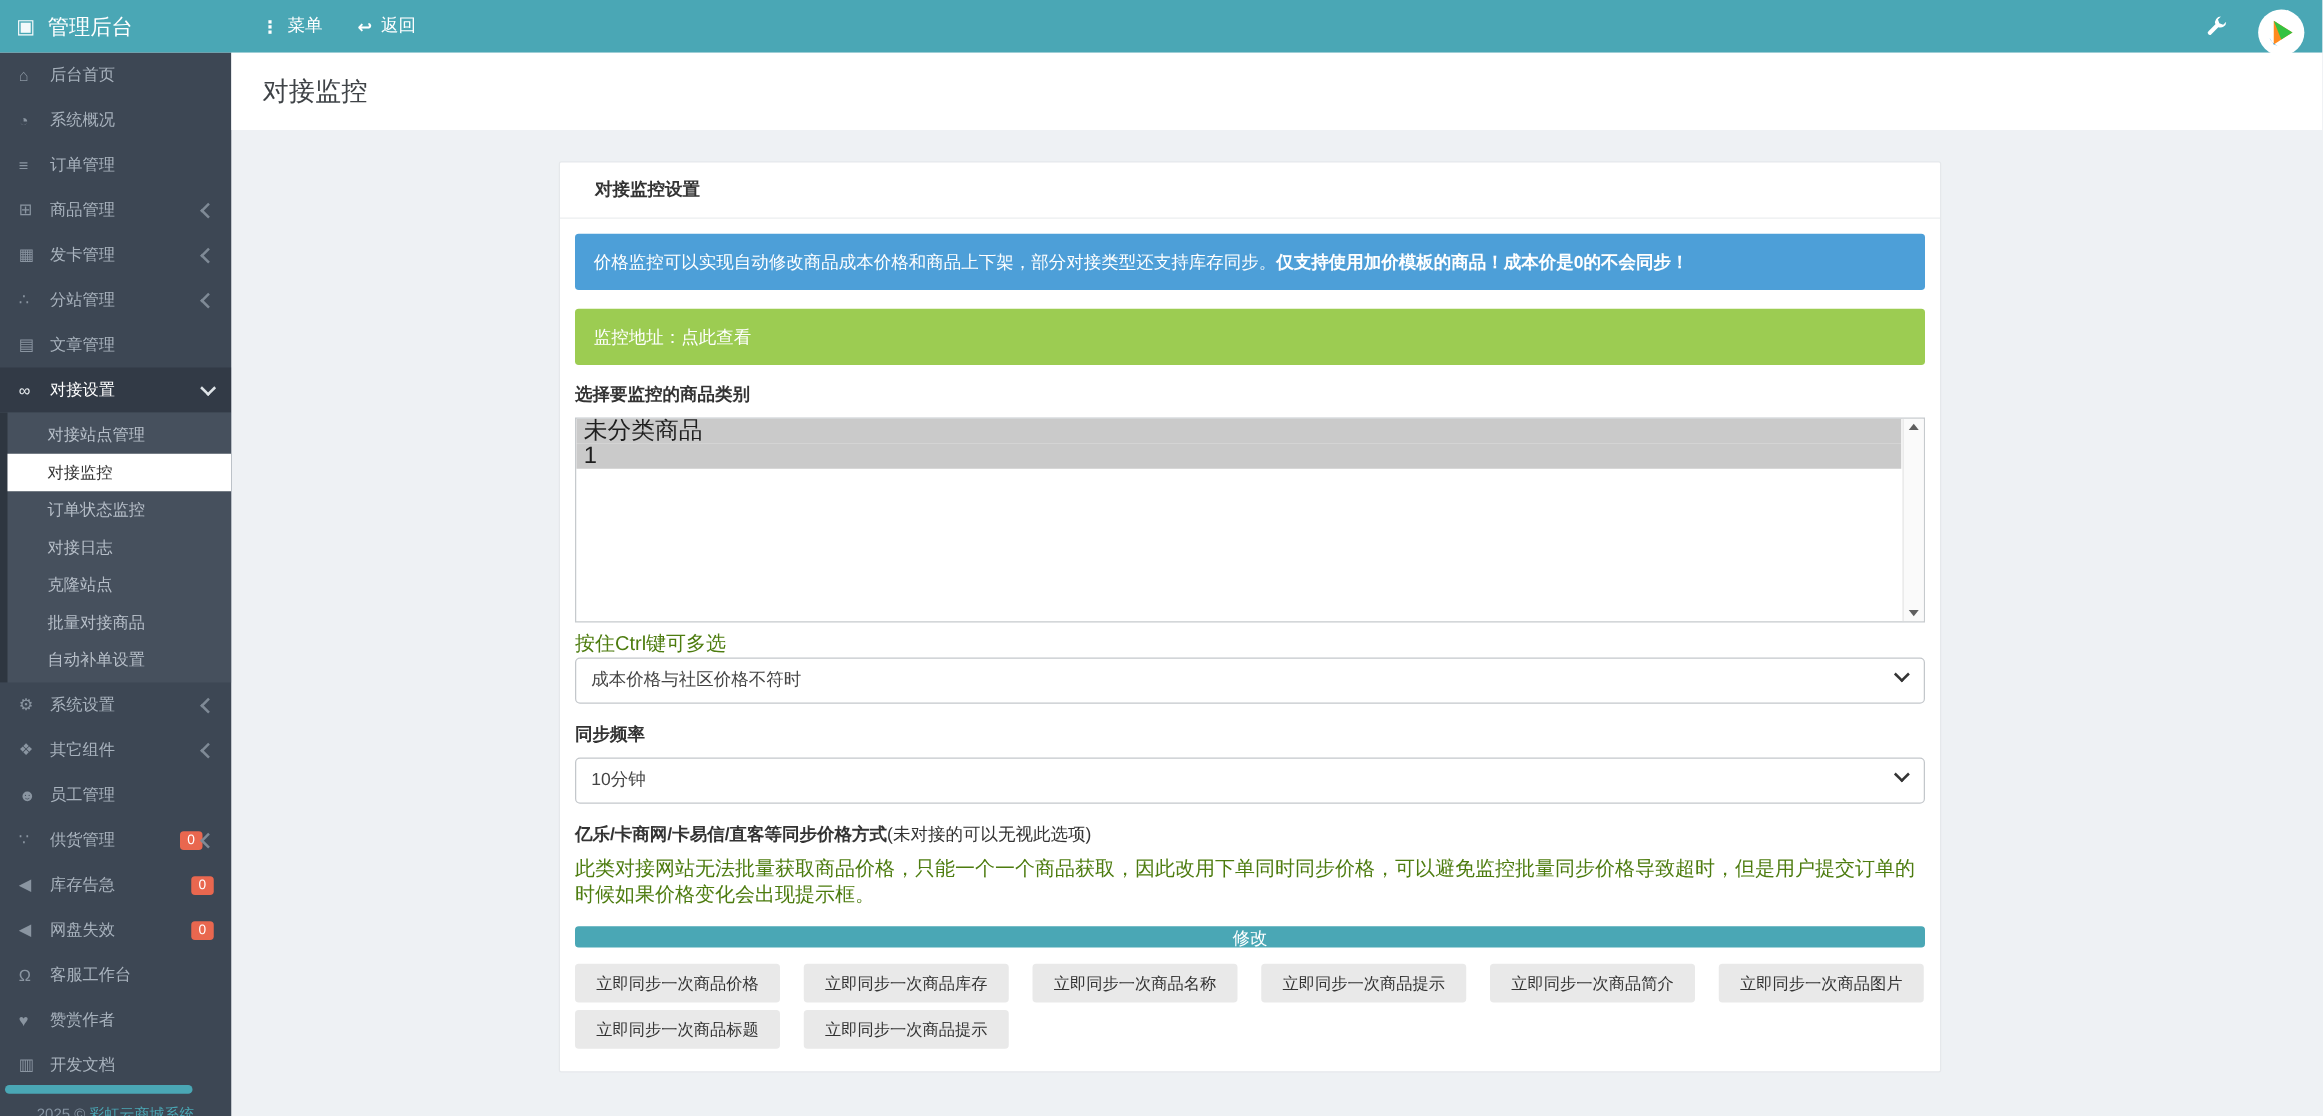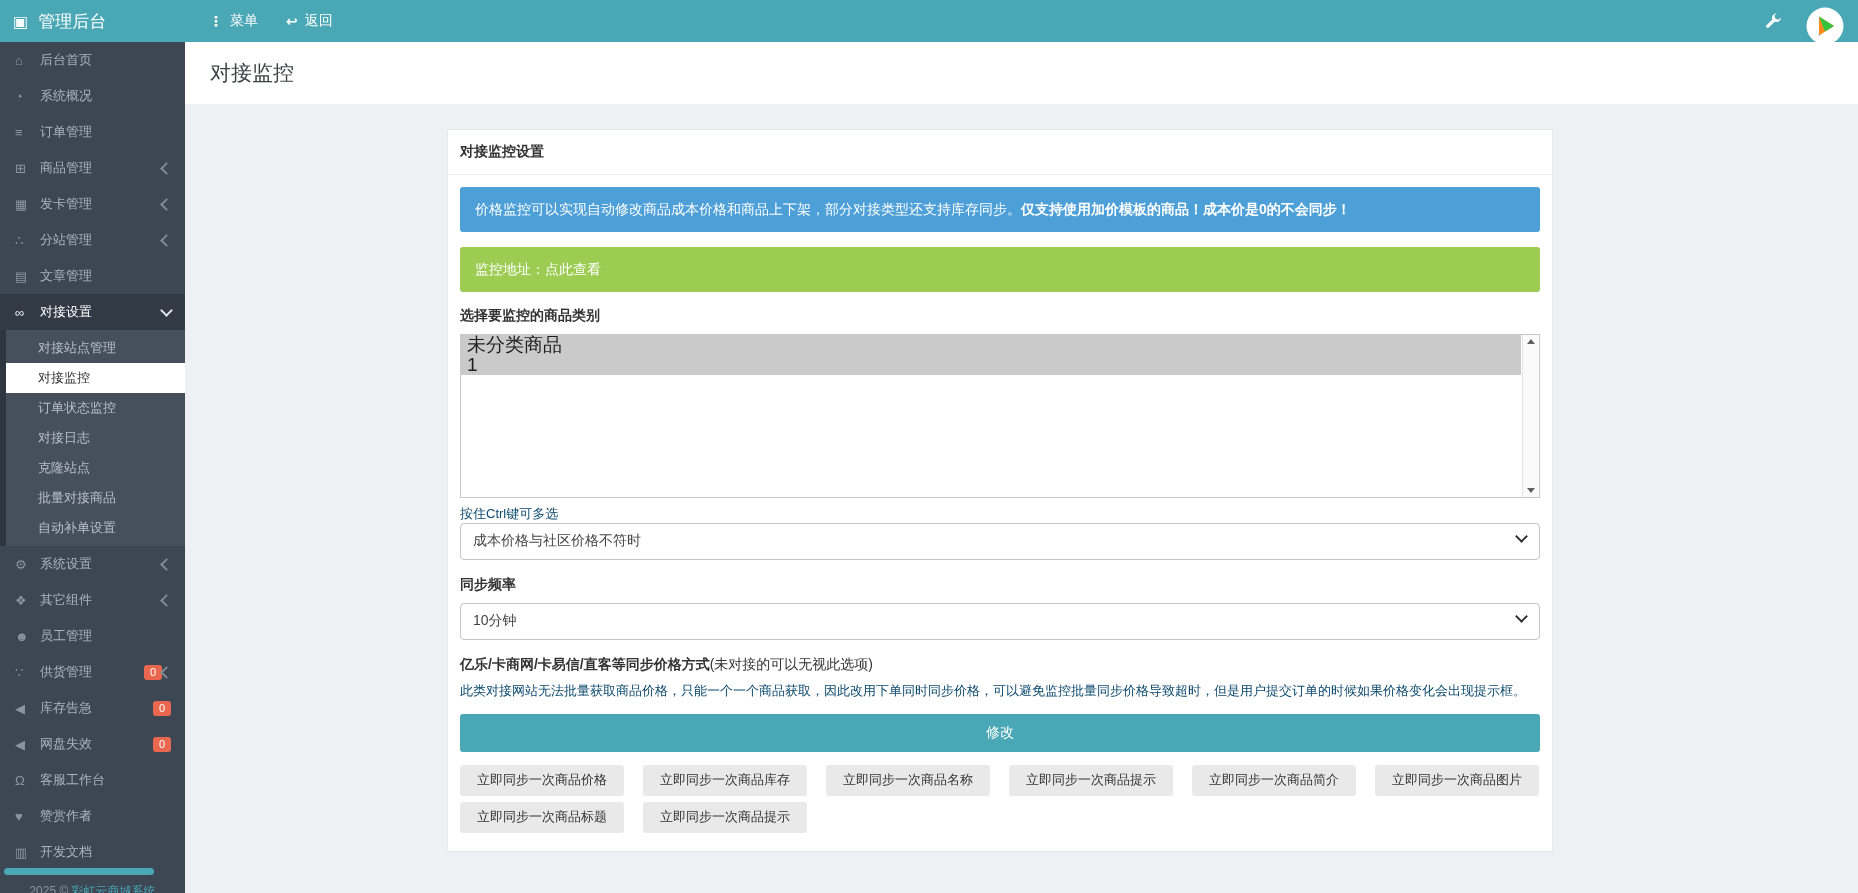--- a/index.html
+++ b/index.html
@@ -38,42 +38,42 @@
   .sub-item.active{background:#fff;color:#333;}
   .side-scrollbar{position:absolute;bottom:18px;left:4px;width:150px;height:7px;border-radius:4px;
     background:var(--accent,#4aa7b5);cursor:pointer;}
   .side-footer{position:absolute;bottom:-7px;left:0;right:0;text-align:center;font-size:12px;color:#8795a3;white-space:nowrap;}
   .side-footer a{color:var(--accent,#4aa7b5);text-decoration:none;cursor:pointer;}
   
   .main{position:absolute;left:185px;top:42px;right:0;bottom:0;overflow:hidden;}
   .page-header{height:62px;background:#fff;display:flex;align-items:center;padding-left:25px;}
   .page-header h1{margin:0;font-size:21px;font-weight:normal;color:#3f4347;}
   .card{margin:25px 305px 0 262px;background:#fff;border:1px solid #e5e8eb;border-radius:2px;}
-  .card-header{padding:13px 12px;font-size:14px;font-weight:bold;color:#333;border-bottom:1px solid #eceef0;}
+  .card-header{padding:13px 28px;font-size:14px;font-weight:bold;color:#333;border-bottom:1px solid #eceef0;}
   .card-body{padding:12px 12px 18px;}
   .alert{padding:13px 15px;border-radius:3px;color:#fff;font-size:14px;margin-bottom:15px;line-height:1.35;}
   .alert-info{background:var(--info,#4d9fd8);}
   .alert-success{background:var(--success,#9ccc52);}
   .alert a{color:#fff;text-decoration:none;cursor:pointer;}
   .form-label{display:block;font-weight:bold;font-size:14px;color:#333;margin:16px 0 9px;}
   .form-label .lbl-normal{font-weight:normal;}
   .listbox{position:relative;border:1px solid #c6cacd;background:#fff;height:162px;overflow:hidden;cursor:default;}
   .lb-option{height:20px;line-height:20px;padding-left:6px;margin-right:18px;font-size:19px;color:#1f1f1f;cursor:pointer;}
   .lb-option.selected{background:#cacaca;}
   .lb-scroll{position:absolute;top:0;right:0;bottom:0;width:17px;background:#fafafa;border-left:1px solid #e6e6e6;
     display:flex;flex-direction:column;justify-content:space-between;align-items:center;padding:4px 0;box-sizing:border-box;cursor:pointer;}
   .tri-up{width:0;height:0;border-left:4px solid transparent;border-right:4px solid transparent;border-bottom:5px solid #5f5f5f;}
   .tri-down{width:0;height:0;border-left:4px solid transparent;border-right:4px solid transparent;border-top:5px solid #5f5f5f;}
-  .hint,.note{color:#0c4a6e;font-size:13px;}
+  .hint,.note{color:#4d7c0f;font-size:16px;}
   .hint{margin-top:7px;}
   .note{margin-top:6px;line-height:1.3;}
   .select{position:relative;height:35px;border:1px solid #c3c7cb;border-radius:4px;background:#fff;
     display:flex;align-items:center;padding:0 32px 0 12px;font-size:14px;color:#444;cursor:pointer;}
   .sel-chev{position:absolute;right:13px;top:12px;width:7px;height:7px;border-color:#333;}
-  .btn-submit{display:block;width:100%;margin-top:14px;height:38px;background:var(--accent,#4aa7b5);
+  .btn-submit{display:block;width:100%;margin-top:14px;height:17px;background:var(--accent,#4aa7b5);
     color:#fff;border:none;border-radius:3px;font-size:14px;cursor:pointer;font-family:inherit;}
   .btn-row{display:flex;gap:19px;margin-top:13px;}
   .btn-row + .btn-row{margin-top:6px;}
   .btn-gray{background:#e9e9e9;border:none;border-radius:3px;height:31px;padding:0 17px;font-size:13px;
     color:#333;cursor:pointer;font-family:inherit;white-space:nowrap;}
 </style>
 </head>
 <body>
 
 <div class="topbar">

